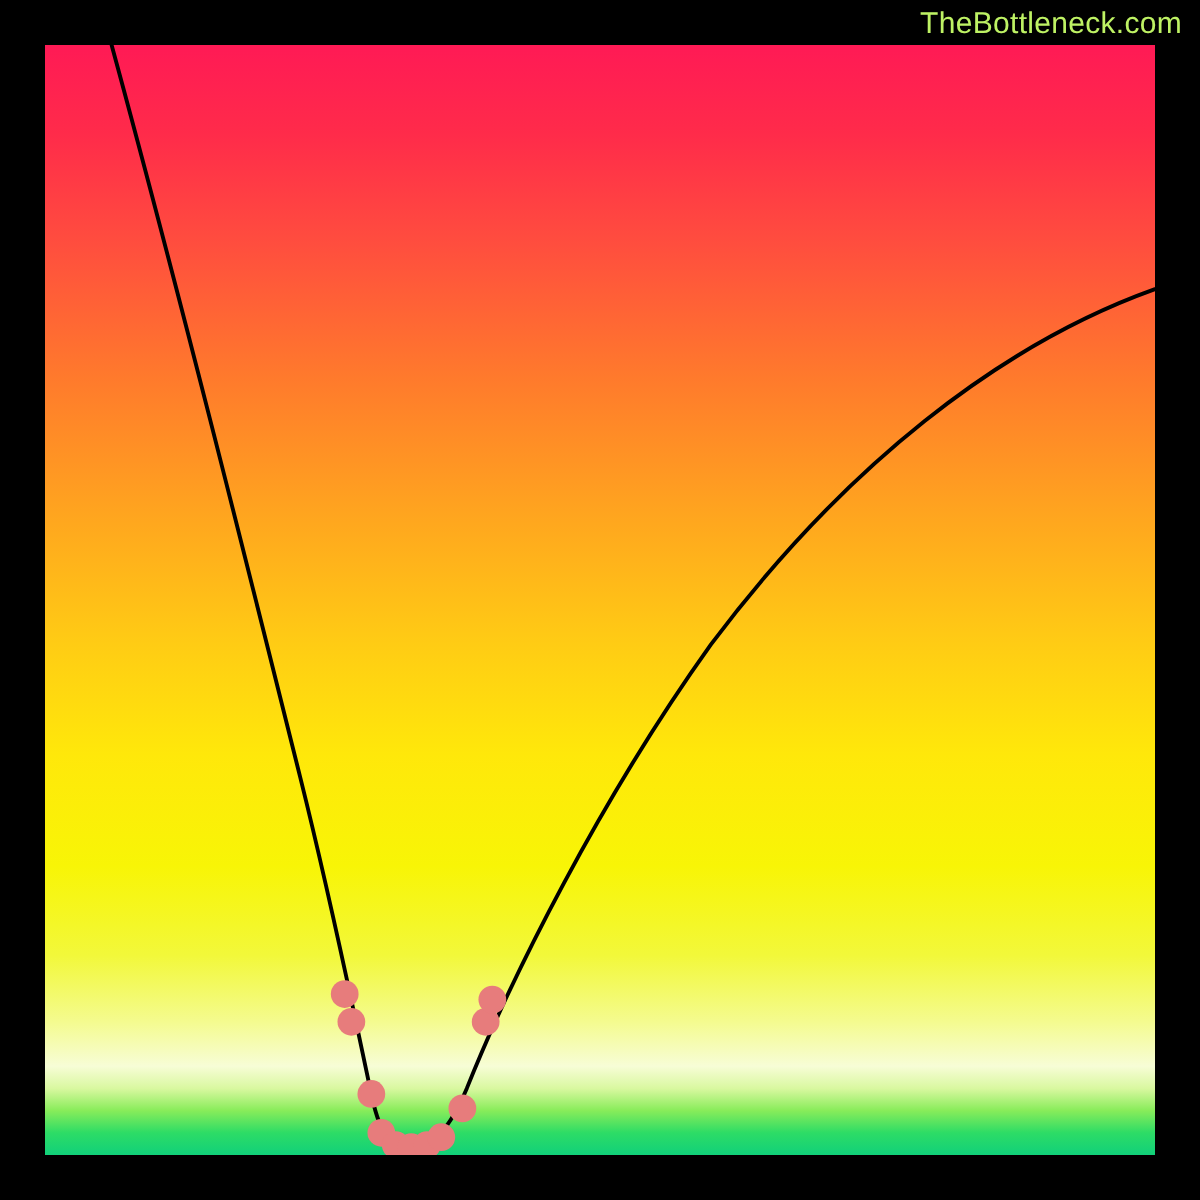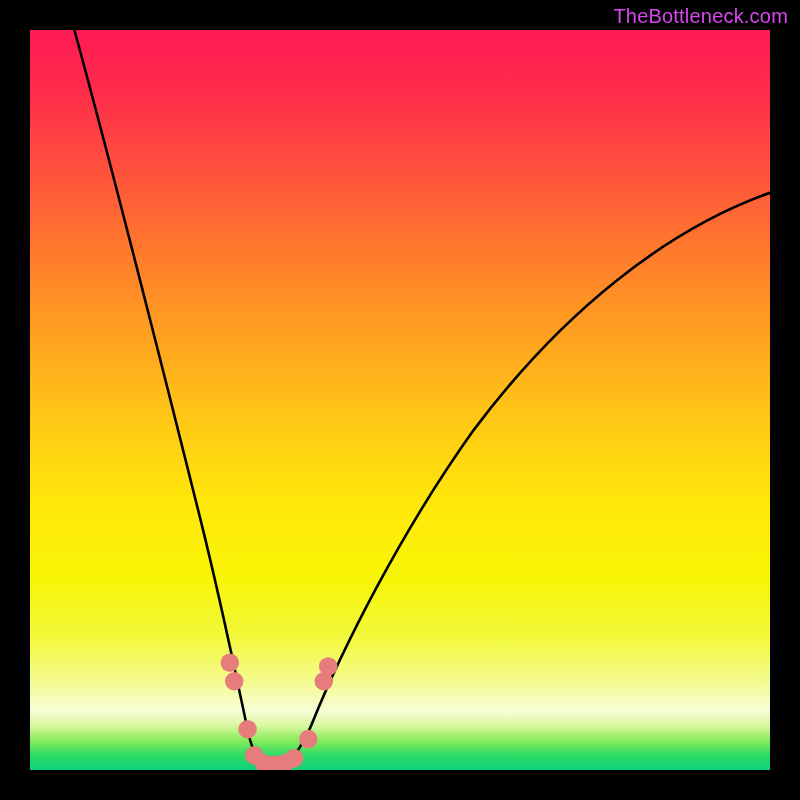--- a/index.html
+++ b/index.html
@@ -39,21 +39,21 @@
       #d9f8a0 94%,
       #88ec5a 96%,
       #2ddc66 98%,
       #11d07a 100%
     );
   }
   .watermark {
     position: absolute;
     top: 5px;
     right: 12px;
-    color: #d946ef;
+    color: #bef264;
     font-size: 20px;
     letter-spacing: 0.2px;
     user-select: none;
   }
   svg.curves {
     position: absolute;
     inset: 0;
   }
 </style>
 </head>

